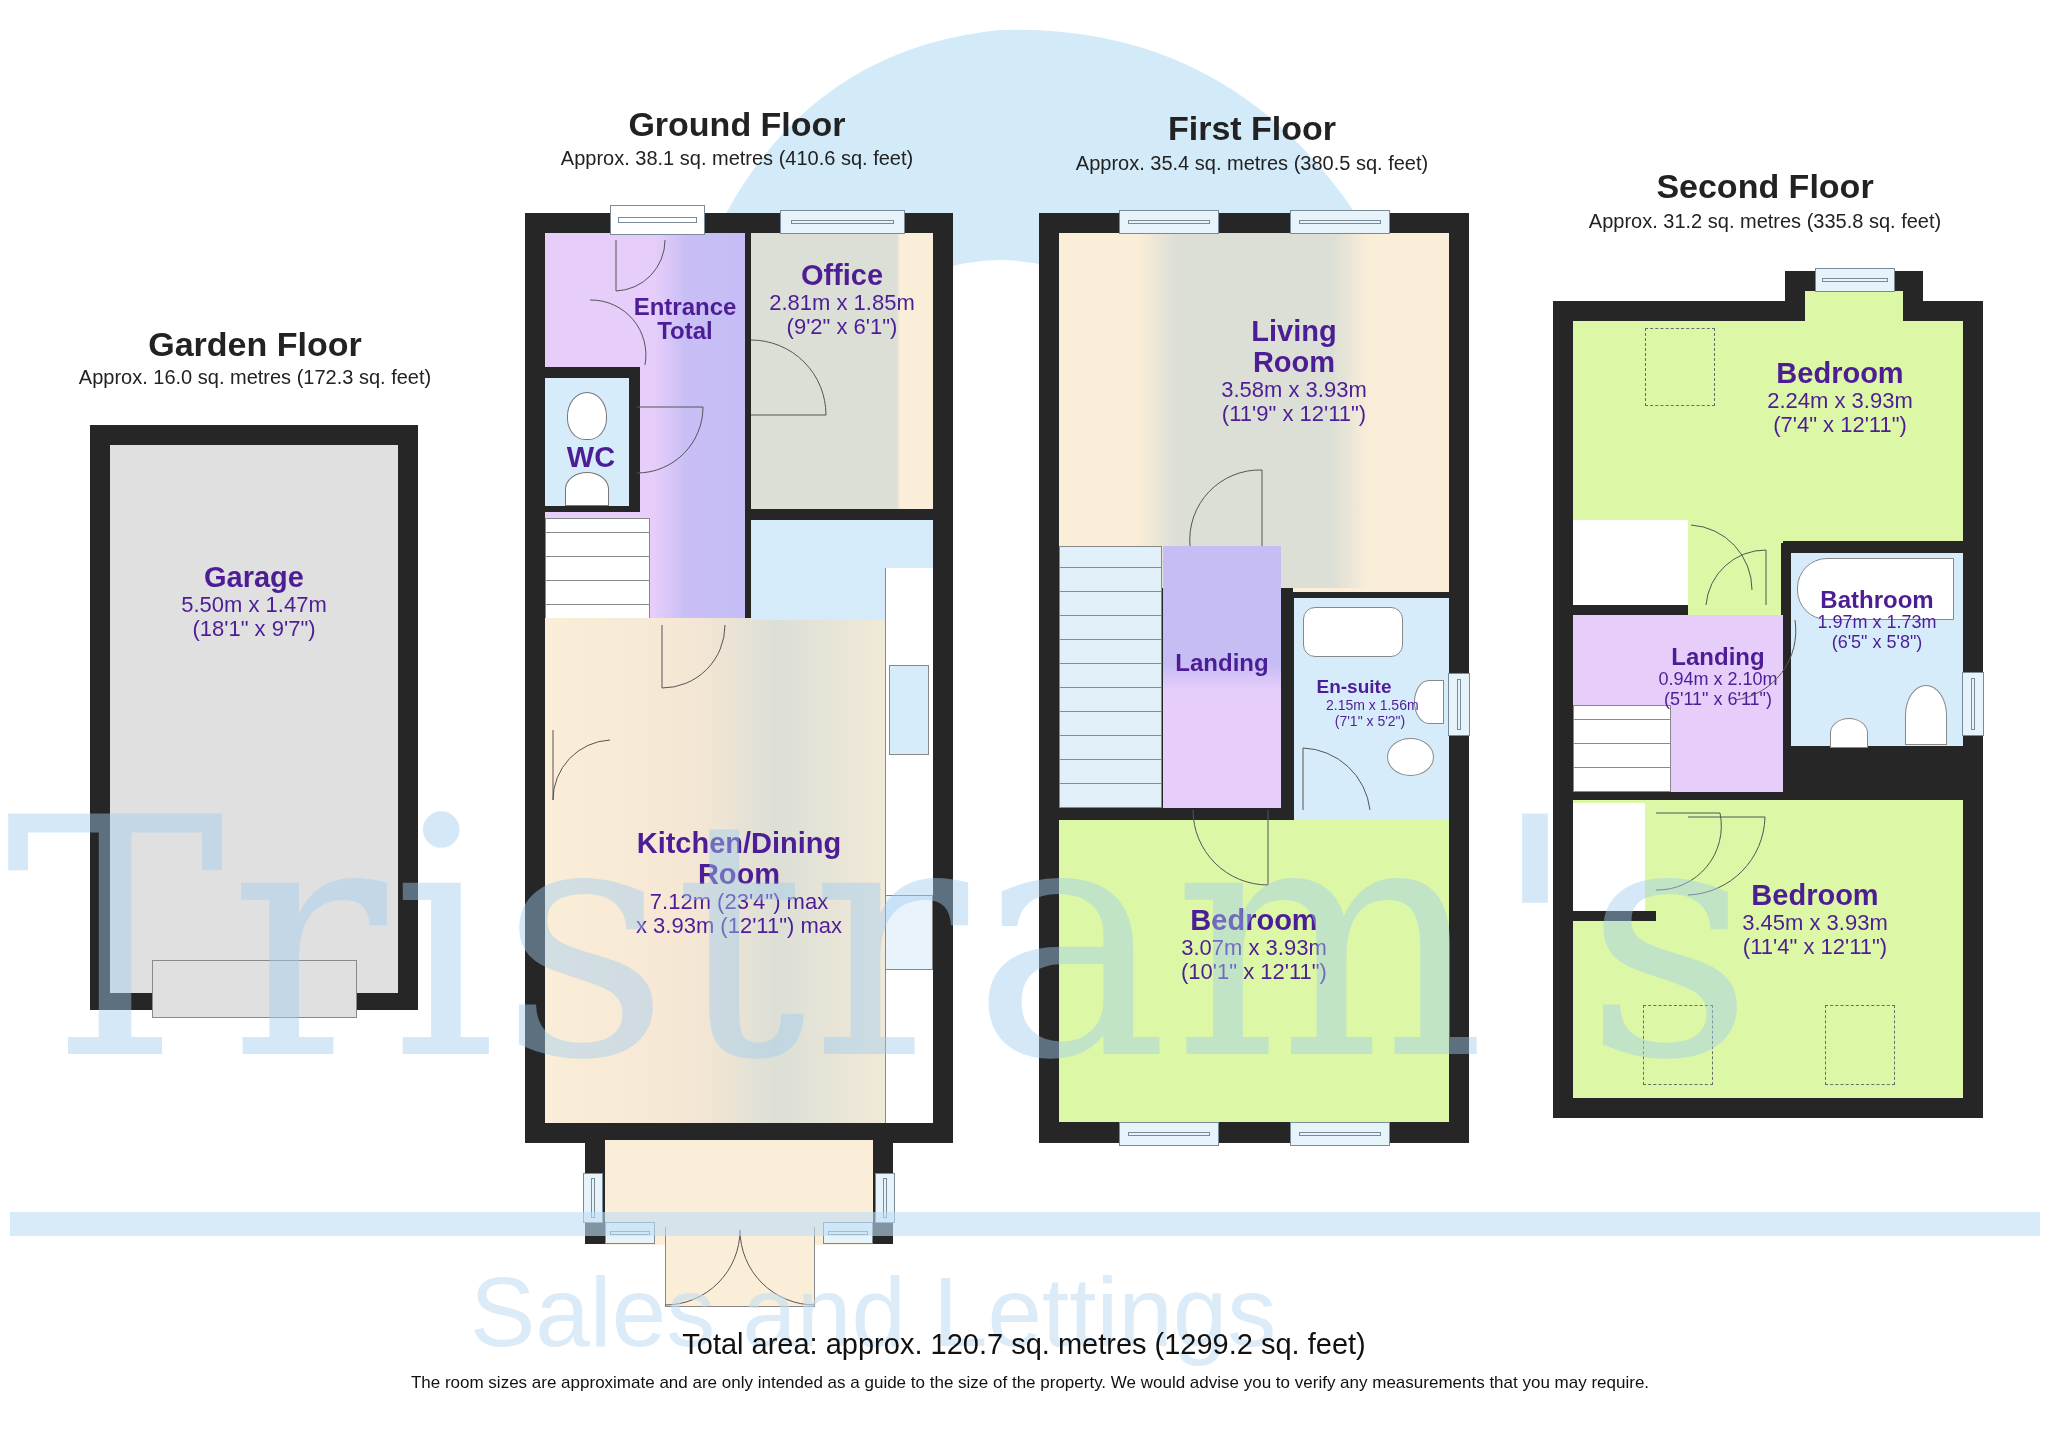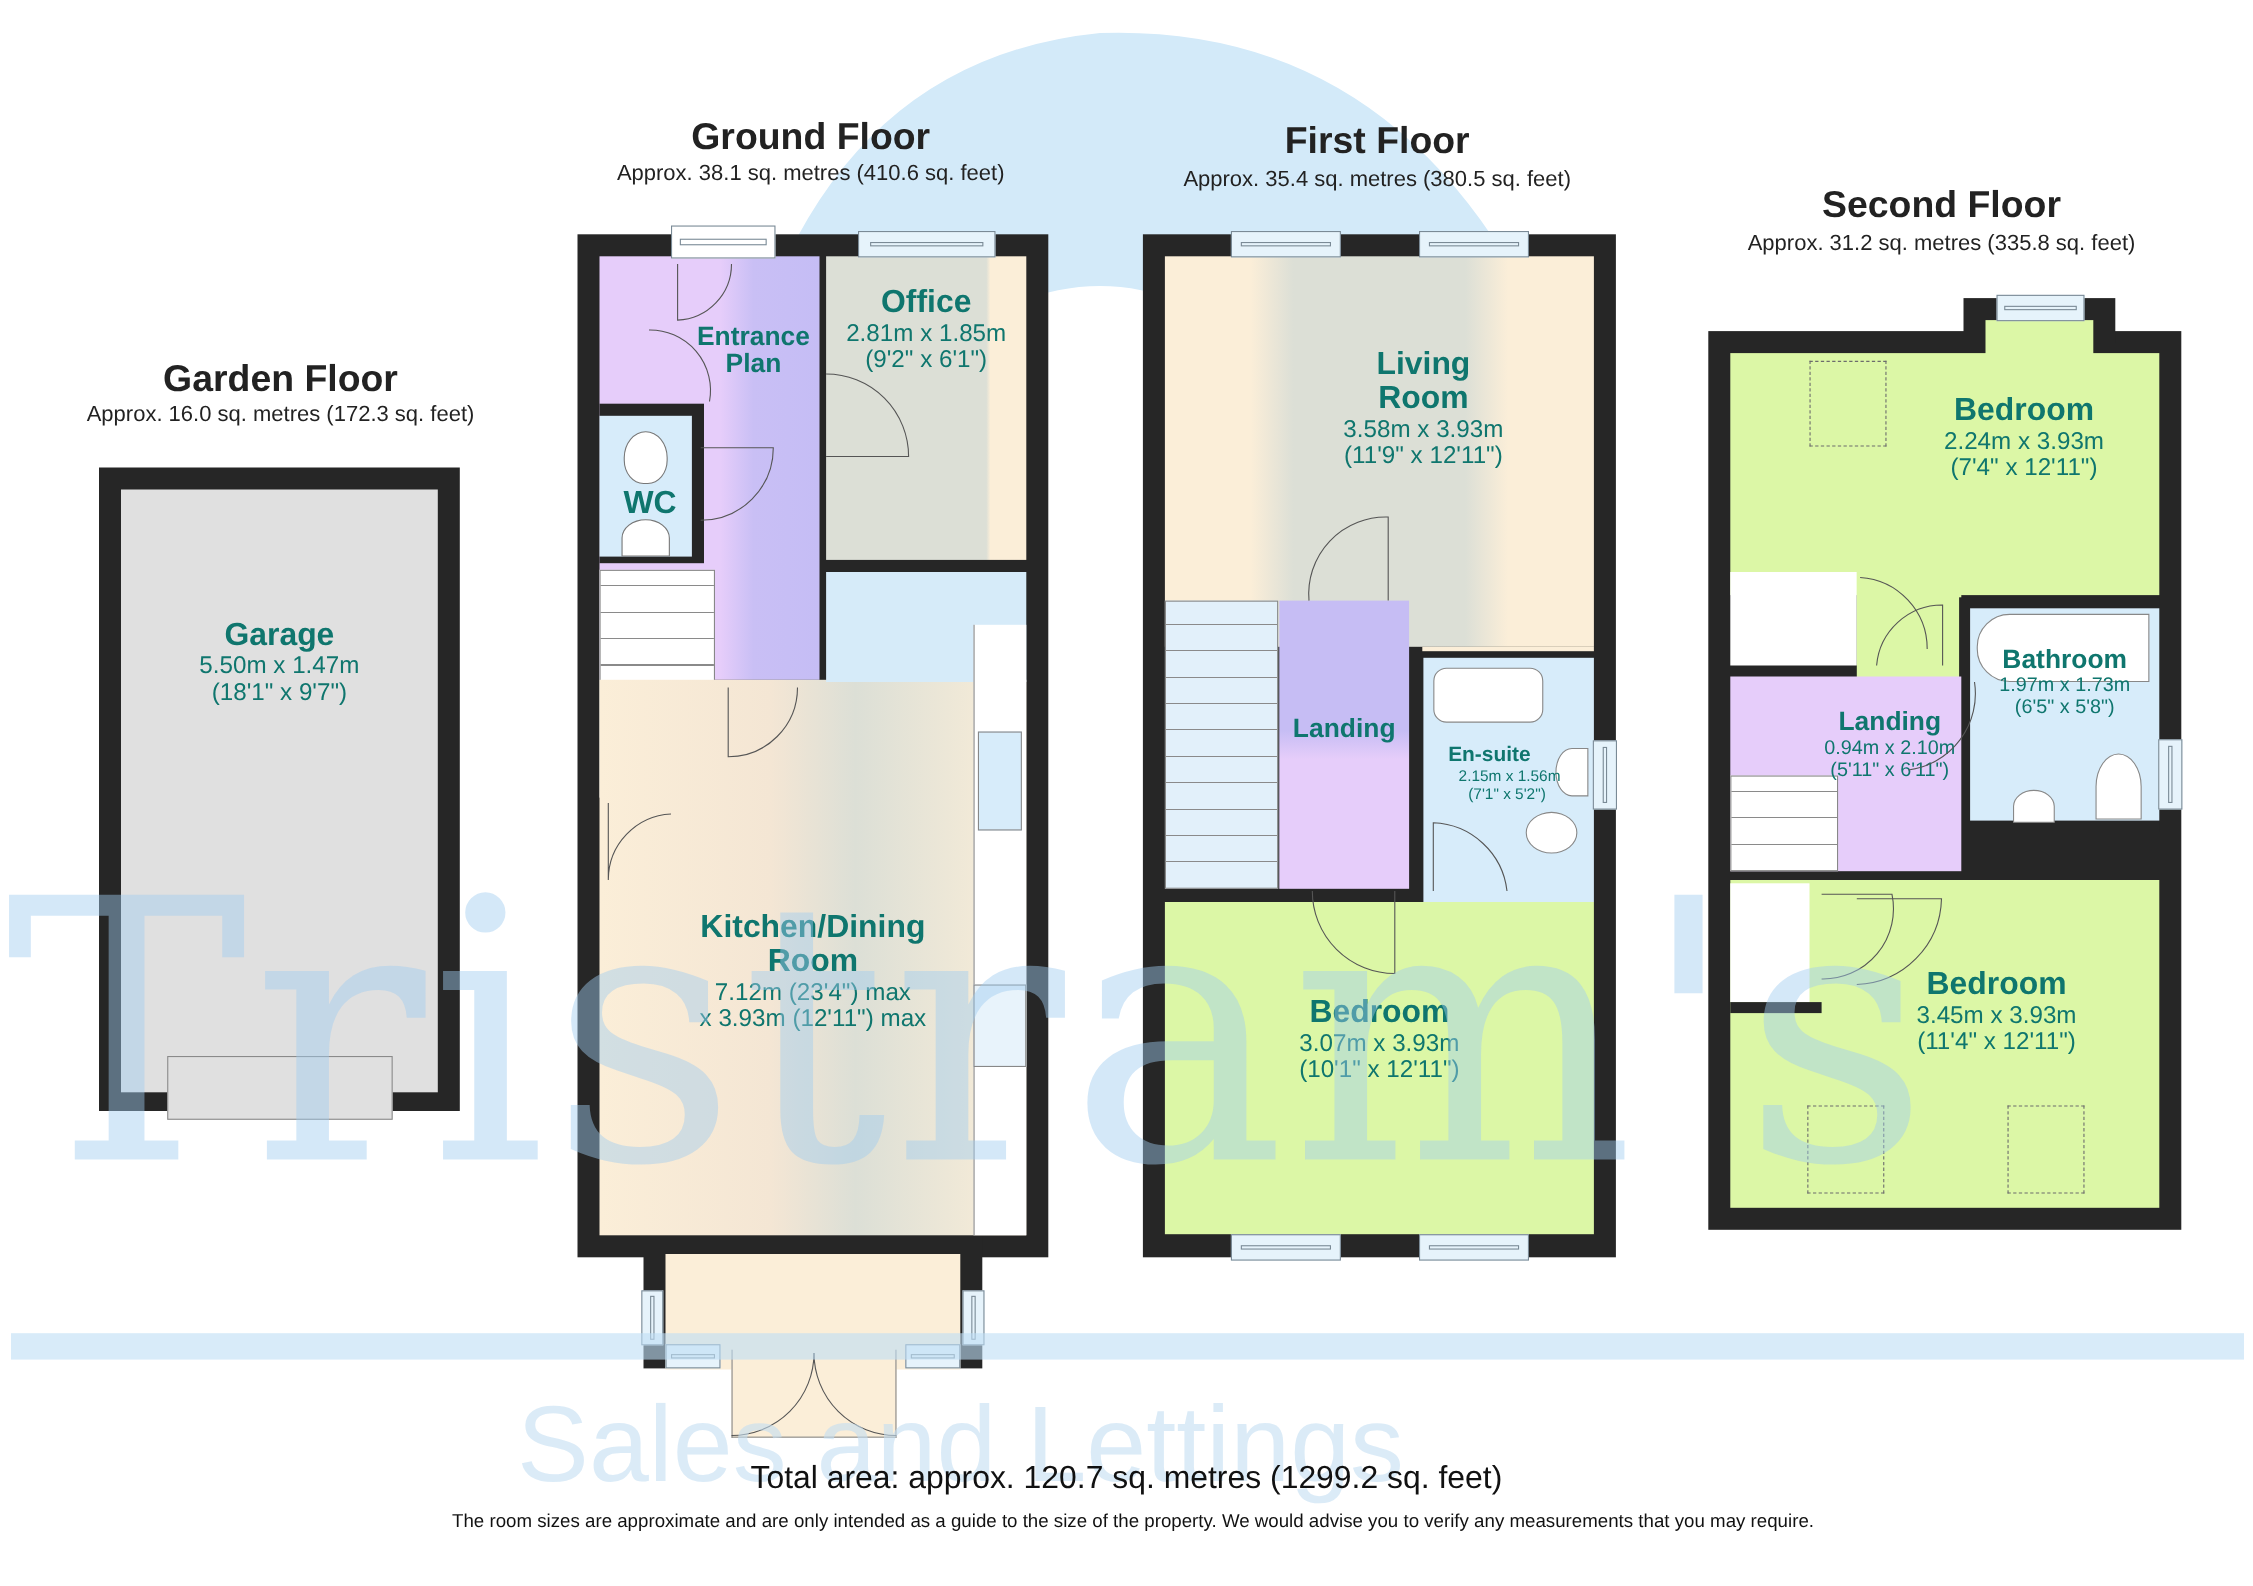--- a/index.html
+++ b/index.html
@@ -3,21 +3,21 @@
 <meta charset="utf-8">
 <style>
   html,body{margin:0;padding:0;background:#ffffff;}
   body{width:2048px;height:1442px;position:relative;overflow:hidden;font-family:"Liberation Sans",sans-serif;color:#1f1f1f;}
   .abs{position:absolute;}
   .wm{position:absolute;pointer-events:none;}
   .floor-title{position:absolute;text-align:center;font-weight:bold;font-size:34px;line-height:36px;color:#222;}
   .floor-area{position:absolute;text-align:center;font-size:20px;line-height:22px;color:#222;white-space:nowrap;}
   .wall{position:absolute;background:#262626;}
   .room{position:absolute;}
-  .label{position:absolute;text-align:center;color:#0f766e;white-space:nowrap;}
+  .label{position:absolute;text-align:center;color:#4c1d95;white-space:nowrap;}
   .rname{font-weight:bold;font-size:29px;line-height:31px;}
   .rname-sm{font-weight:bold;font-size:24px;line-height:24px;}
   .rname-xs{font-weight:bold;font-size:19px;line-height:21px;}
   .rdim{font-size:22px;line-height:24px;}
   .rdim-sm{font-size:14px;line-height:16px;padding-left:32px;}
   .rdim-md{font-size:18px;line-height:20px;}
   .window{position:absolute;background:#e6f3fb;border:1px solid #7a8a96;box-sizing:border-box;}
   .window::after{content:"";position:absolute;left:8%;right:8%;top:40%;height:20%;border:1px solid #7a8a96;box-sizing:border-box;}
   .window.v::after{left:40%;width:20%;top:8%;bottom:8%;height:auto;right:auto;}
   .stairs{position:absolute;background:#ffffff;border:1px solid #888;box-sizing:border-box;
@@ -76,21 +76,21 @@
 <div class="abs" style="left:889px;top:665px;width:40px;height:90px;border:1px solid #888;background:#d7ecfa;box-sizing:border-box"></div>
 <div class="abs" style="left:885px;top:895px;width:48px;height:75px;border:1px solid #888;background:#e8f3fb;box-sizing:border-box"></div>
 <div class="label" style="left:545px;width:388px;top:828px">
   <div class="rname">Kitchen/Dining</div>
   <div class="rname">Room</div>
   <div class="rdim">7.12m (23'4") max</div>
   <div class="rdim">x 3.93m (12'11") max</div>
 </div>
 <div class="label" style="left:625px;width:120px;top:295px">
   <div class="rname-sm">Entrance</div>
-  <div class="rname-sm">Plan</div>
+  <div class="rname-sm">Total</div>
 </div>
 <div class="label" style="left:751px;width:182px;top:260px">
   <div class="rname">Office</div>
   <div class="rdim">2.81m x 1.85m</div>
   <div class="rdim">(9'2" x 6'1")</div>
 </div>
 
 <div class="window" style="left:610px;top:205px;width:95px;height:30px;background:#fff"></div>
 <div class="window" style="left:780px;top:210px;width:125px;height:24px"></div>
 <div class="window v" style="left:583px;top:1173px;width:20px;height:50px"></div>

